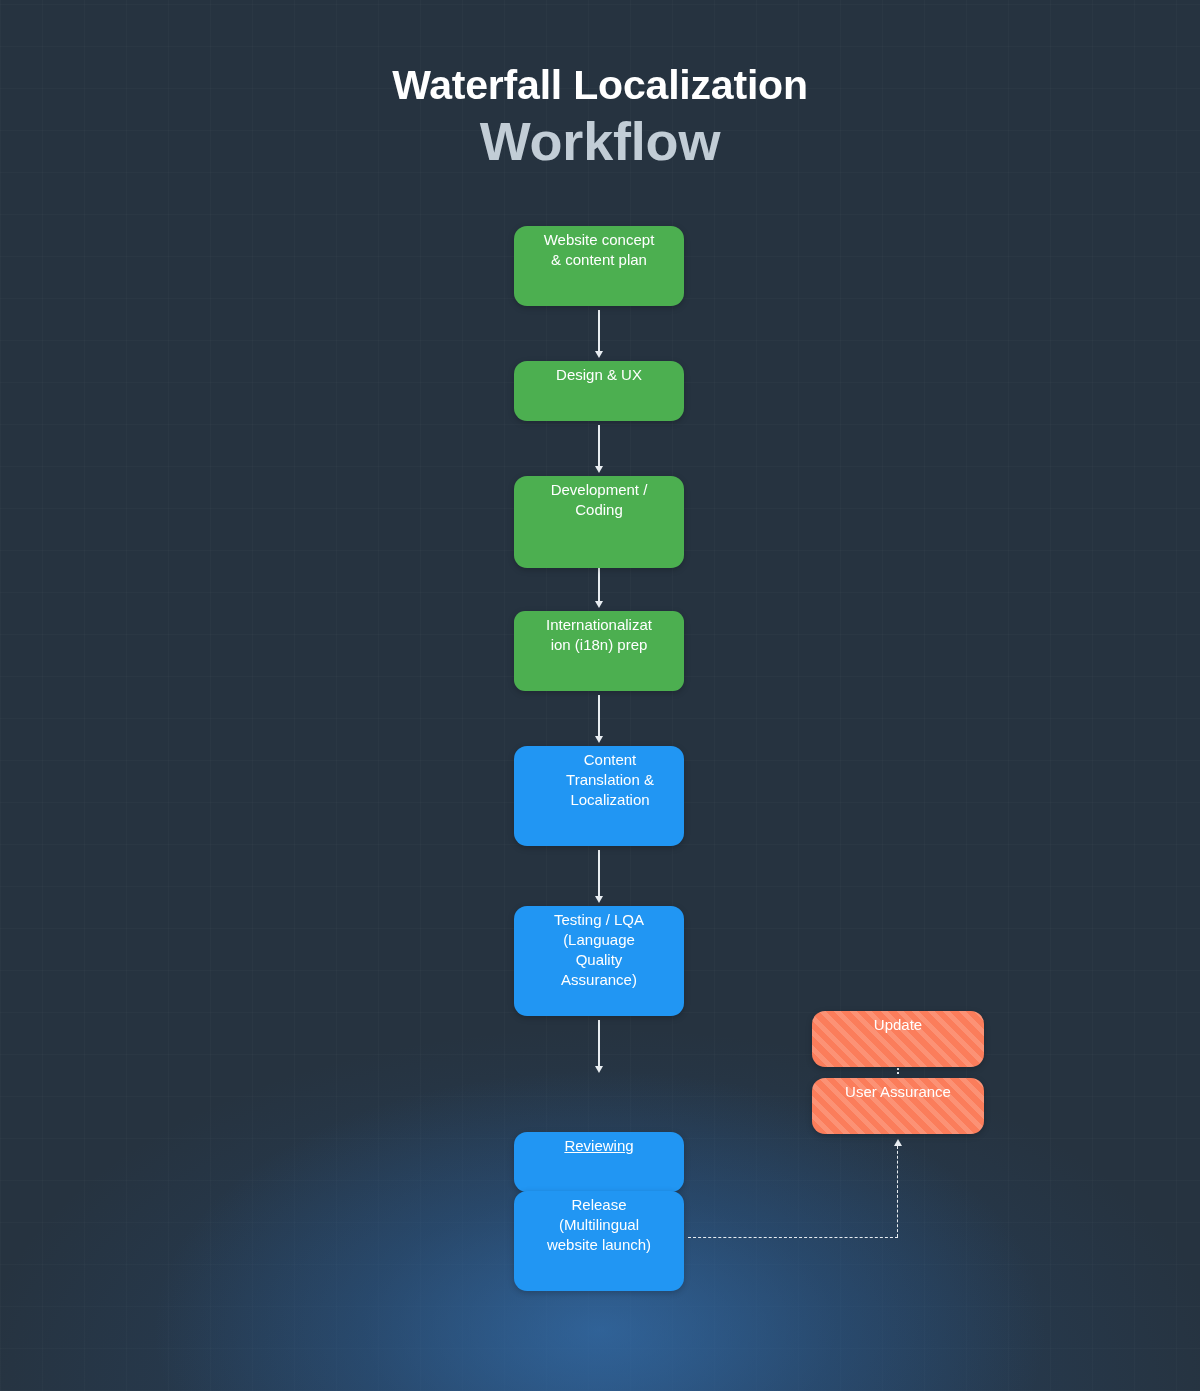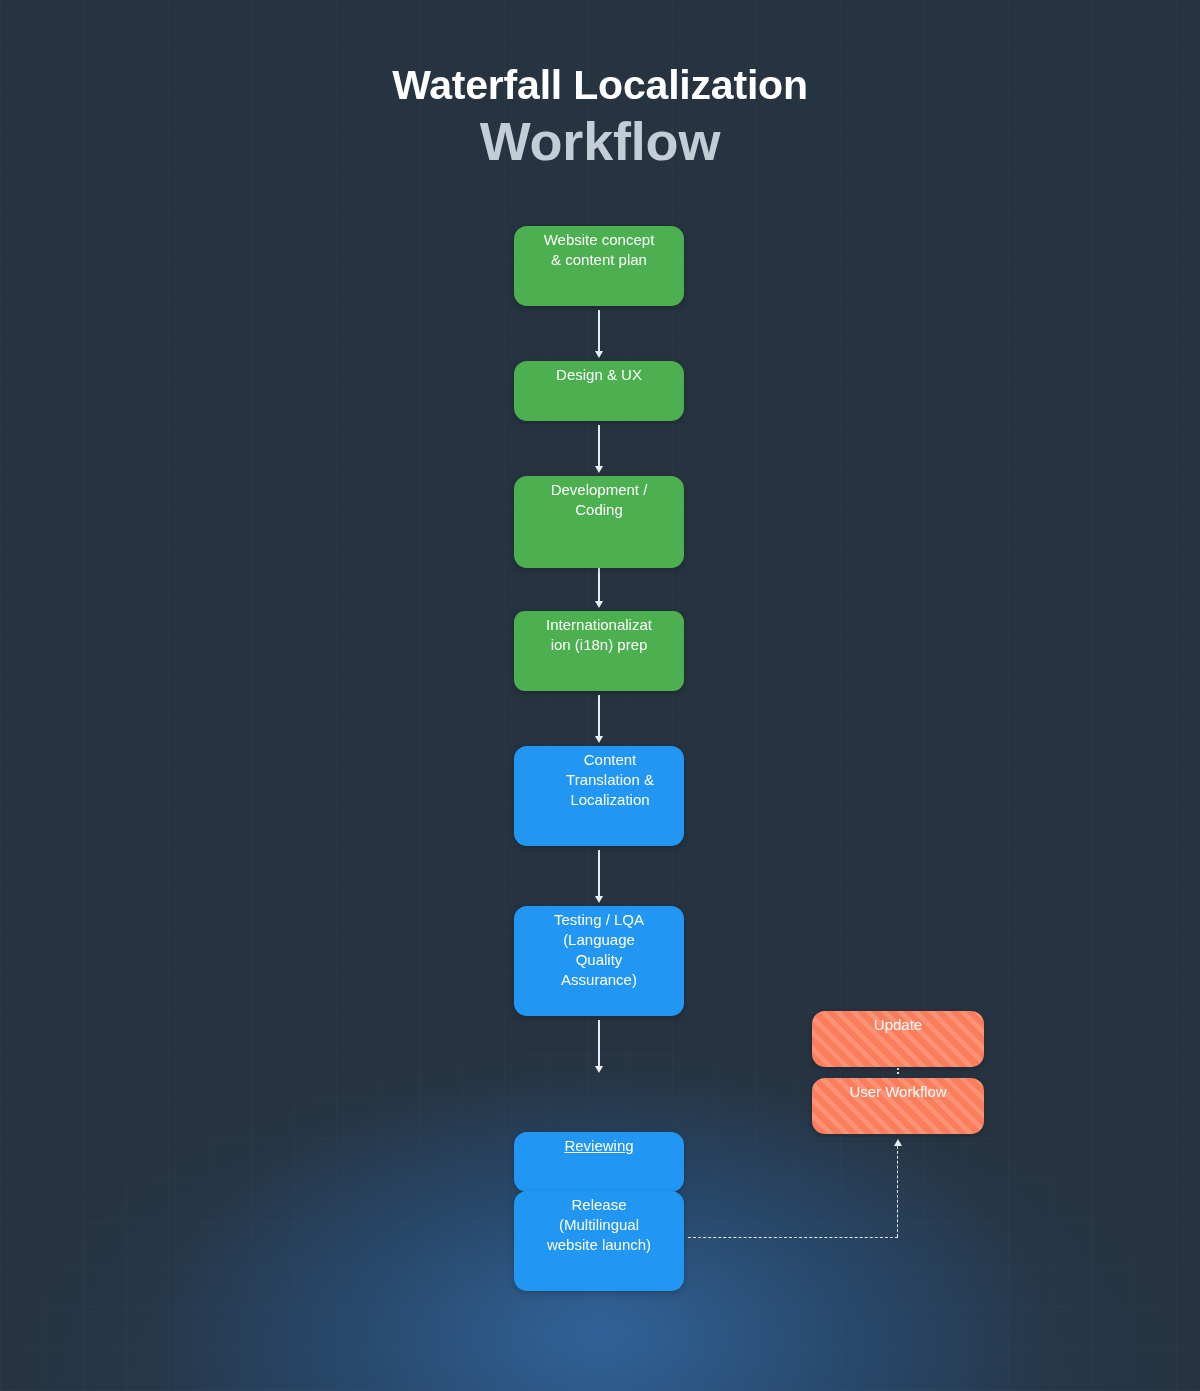--- a/index.html
+++ b/index.html
@@ -193,18 +193,18 @@
           <span>website launch)</span>
         </div>
       </div>
       <div class="node node-orange" style="left: 812px; top: 963px; width: 172px; height: 56px; margin-top: 48px;">
         <div>
           <span>Update</span>
         </div>
       </div>
       <div class="node node-orange" style="left: 812px; top: 1078px; width: 172px; height: 56px;">
         <div>
-          <span>User Workflow</span>
+          <span>User Assurance</span>
         </div>
       </div>
     </div>
 
 </div>
 
 </body></html>

